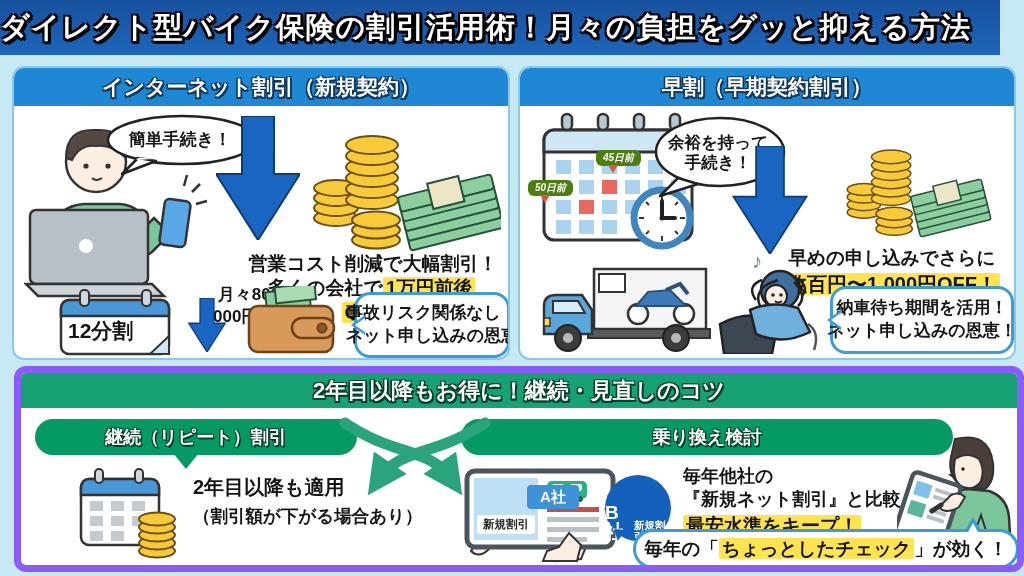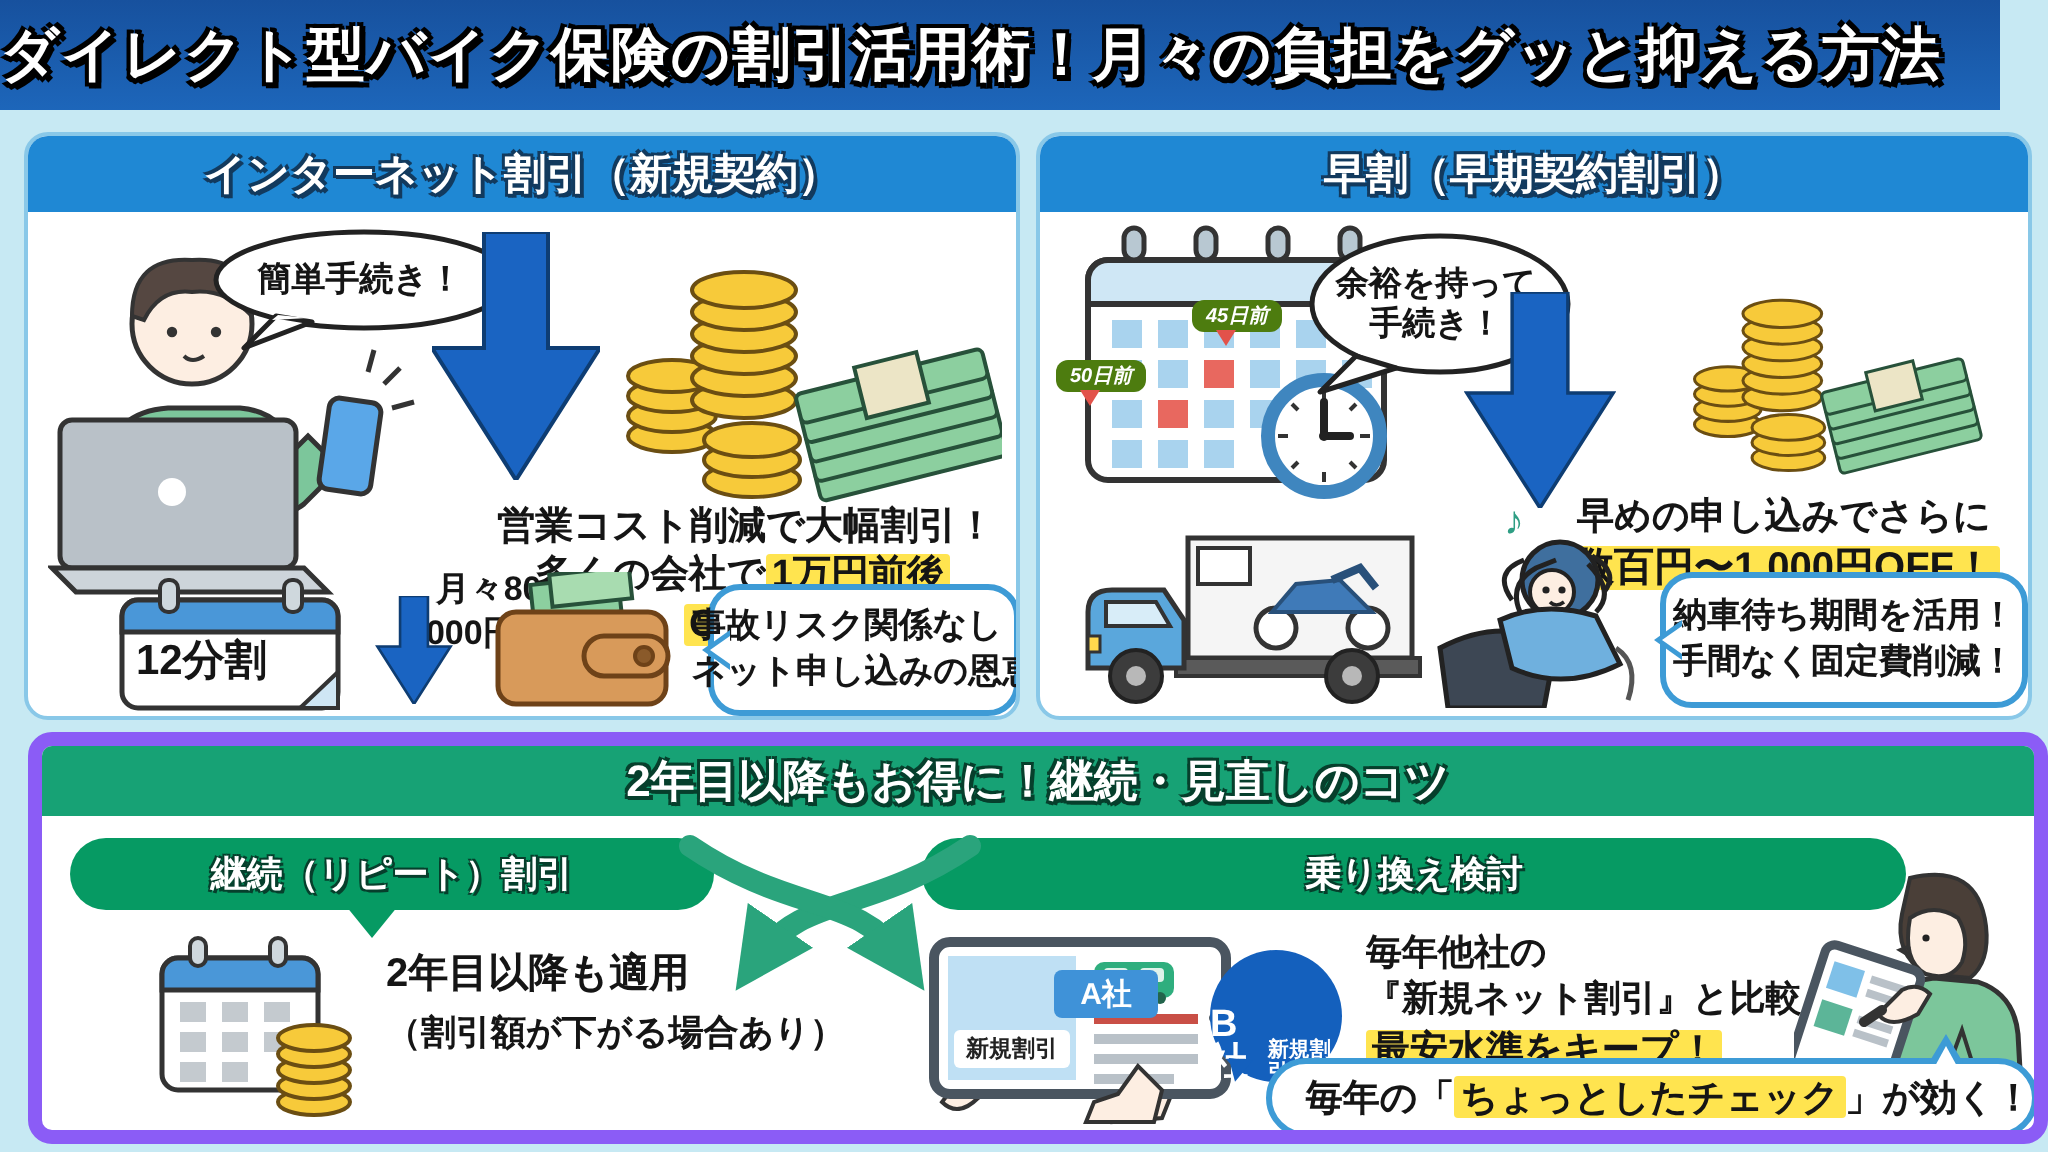--- a/index.html
+++ b/index.html
@@ -316,21 +316,21 @@
       <path d="M40,34 Q30,20 46,14 M86,30 Q94,20 80,12" fill="none" stroke="#222" stroke-width="2.5"></path>
       <path d="M34,44 Q56,34 82,42 L94,66 Q66,80 40,68 Z" fill="#6fb0de" stroke="#222" stroke-width="2.5"></path>
       <path d="M44,40 Q38,26 52,18 L62,14 M82,40 Q92,30 78,16" fill="none" stroke="#222" stroke-width="2.5"></path>
       <path d="M92,58 Q104,66 98,84" fill="none" stroke="#555" stroke-width="2.5"></path>
     </svg>
 
     <div class="abs note-bubble" style="left:310px;top:218px;width:178px;height:62px;">
       <i class="tail-l"></i>
         <i class="tail-l2"></i>
       <div>納車待ち期間を活用！</div>
-      <div>手間なく固定費削減！</div>
+      <div>ネット申し込みの恩恵！</div>
     </div>
   </div>
 
   <div class="abs green-panel" style="left:14px;top:366px;width:996px;height:192px;">
     <div class="green-head">
       <span>2年目以降もお得に！継続・見直しのコツ</span>
     </div>
 
     <div class="abs pill" style="left:14px;top:46px;width:322px;height:36px;">
       <span>継続（リピート）割引</span>
@@ -433,20 +433,20 @@
             <rect x="32" y="57" width="18" height="4"></rect>
             <rect x="32" y="64" width="18" height="4"></rect>
             <rect x="32" y="78" width="18" height="4"></rect>
             <rect x="32" y="85" width="18" height="4"></rect>
           </g>
       </g>
       <path d="M62,78 Q48,86 42,78 L54,66 Q62,62 68,68 Z" fill="#fdeee2" stroke="#333" stroke-width="2"></path>
       <path d="M44,76 l-9,6" stroke="#333" stroke-width="5" stroke-linecap="round"></path>
     </svg>
 
-    <div class="abs check-bubble" style="left:612px;top:156px;width:380px;height:34px;justify-content:flex-end;">
+    <div class="abs check-bubble" style="left:612px;top:156px;width:380px;height:34px;">
       <i class="tail-up"></i>
         <i class="tail-up2"></i>
       <span class="btxt" style="font-size:18.5px;"><span>毎年の「</span><span class="hl">ちょっとしたチェック</span><span>」が効く！</span></span>
     </div>
   </div>
 
 </div>
 
 </body></html>

